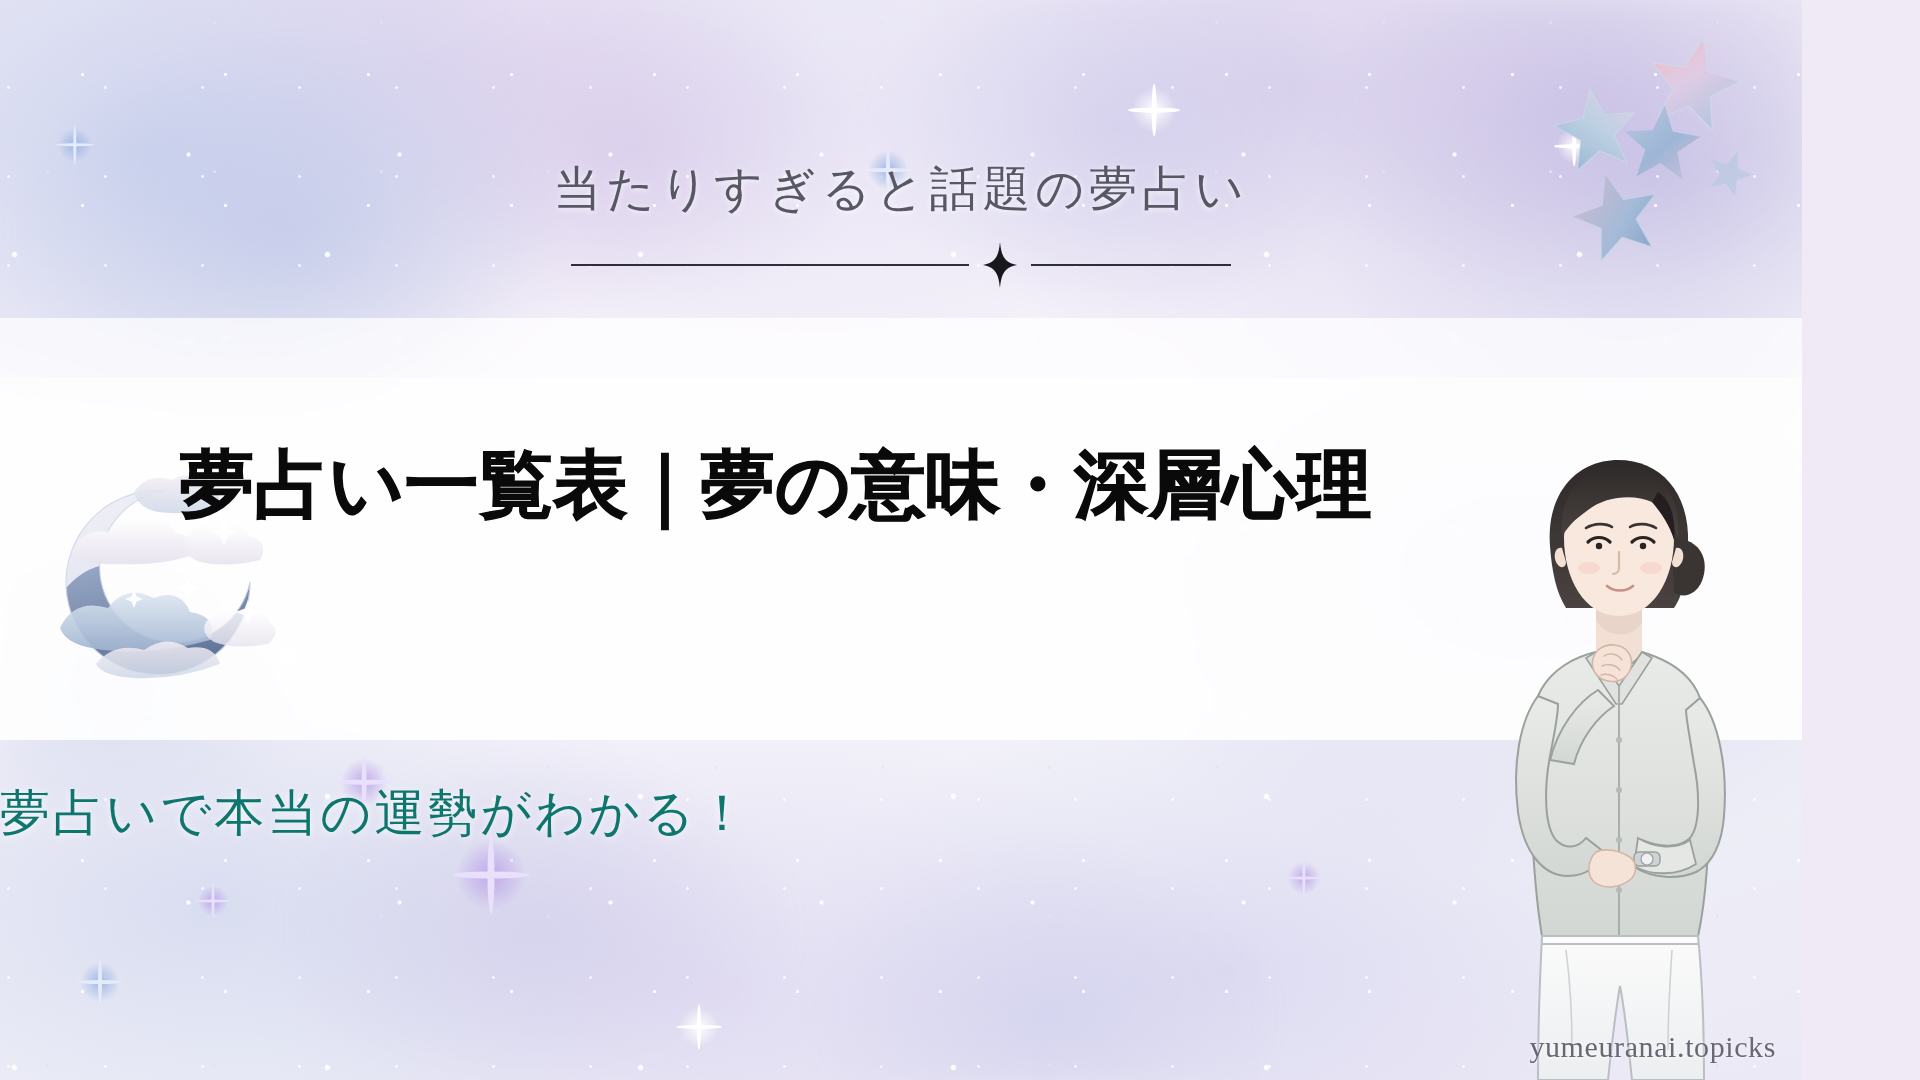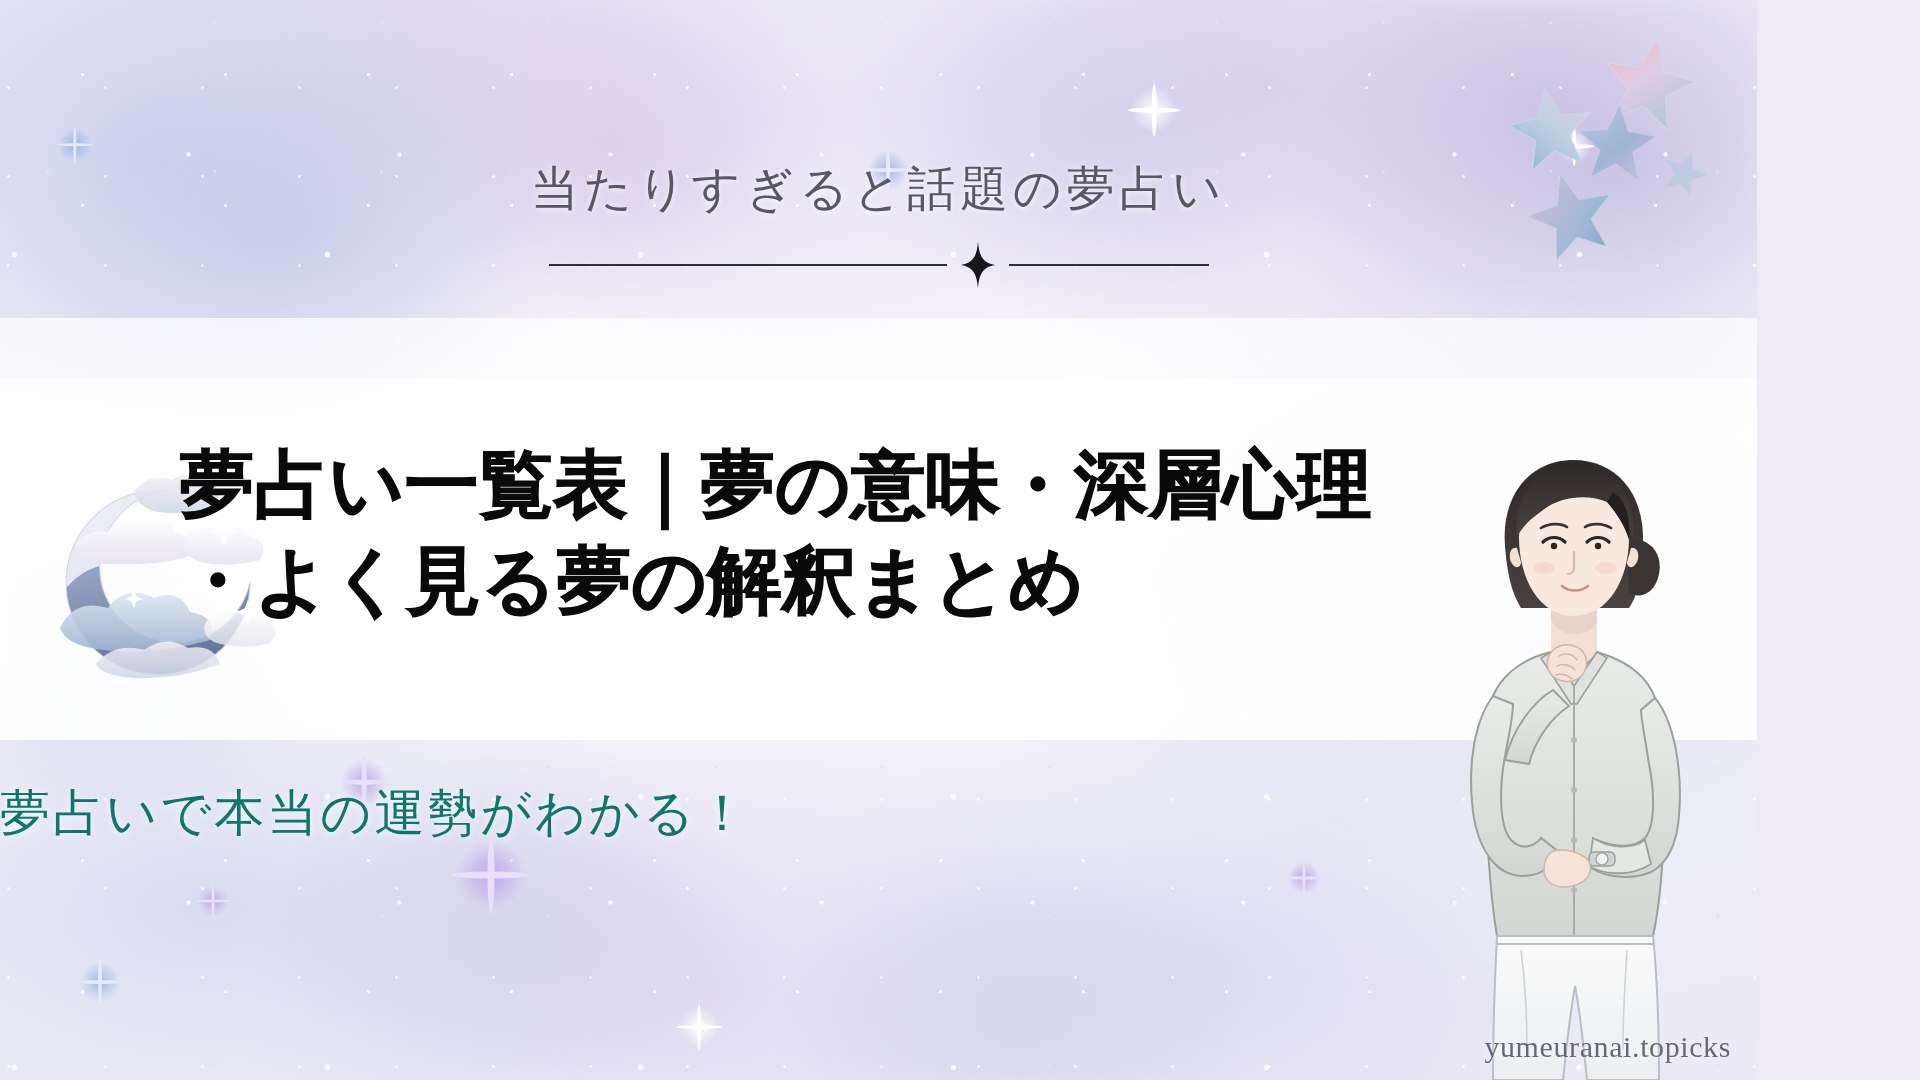--- a/index.html
+++ b/index.html
@@ -3,21 +3,21 @@
 <meta charset="utf-8">
 <style>
   html,body{margin:0;padding:0;}
   body{
     width:1920px;height:1080px;overflow:hidden;
     font-family:"Liberation Sans",sans-serif;
     background:#efeaf6;
   }
 
   
-  #stage{position:relative;width:1757px;height:1080px;overflow:hidden;}
+  #stage{position:relative;width:1757px;height:1080px;overflow:hidden;padding-left:45px;}
 
   
   .bg-base{
     position:absolute;inset:0;
     background:
       radial-gradient(ellipse 38% 46% at 8% 14%, rgba(196,206,236,.72) 0%, rgba(196,206,236,0) 62%),
       radial-gradient(ellipse 34% 40% at 24% 6%,  rgba(214,200,234,.60) 0%, rgba(214,200,234,0) 64%),
       radial-gradient(ellipse 30% 36% at 46% 10%, rgba(226,222,244,.58) 0%, rgba(226,222,244,0) 66%),
       radial-gradient(ellipse 34% 44% at 72% 8%,  rgba(206,196,232,.62) 0%, rgba(206,196,232,0) 64%),
       radial-gradient(ellipse 32% 42% at 92% 16%, rgba(190,186,226,.66) 0%, rgba(190,186,226,0) 62%),
@@ -298,21 +298,20 @@
         <svg viewBox="0 0 34 46" xmlns="http://www.w3.org/2000/svg">
           <path d="M17,0 C18.4,14.4 21.6,20.6 34,23 C21.6,25.4 18.4,31.6 17,46 C15.6,31.6 12.4,25.4 0,23 C12.4,20.6 15.6,14.4 17,0 Z" fill="#17171c"></path>
         </svg>
       </span>
       <span class="rule short"></span>
     </div>
   </div>
 
   <h1 class="title">
     <span class="ln">夢占い一覧表｜夢の意味・深層心理</span>
-    <span class="ln">・よく見る夢の解釈まとめ</span>
   </h1>
 
   <div class="subtitle">夢占いで本当の運勢がわかる！</div>
 
   <div class="woman">
     <svg viewBox="0 0 340 660" xmlns="http://www.w3.org/2000/svg">
       <defs>
         <linearGradient id="shirt" x1="0" y1="0" x2="0" y2="1">
           <stop offset="0%" stop-color="#e9ebe8"></stop>
           <stop offset="100%" stop-color="#d3d7d4"></stop>

